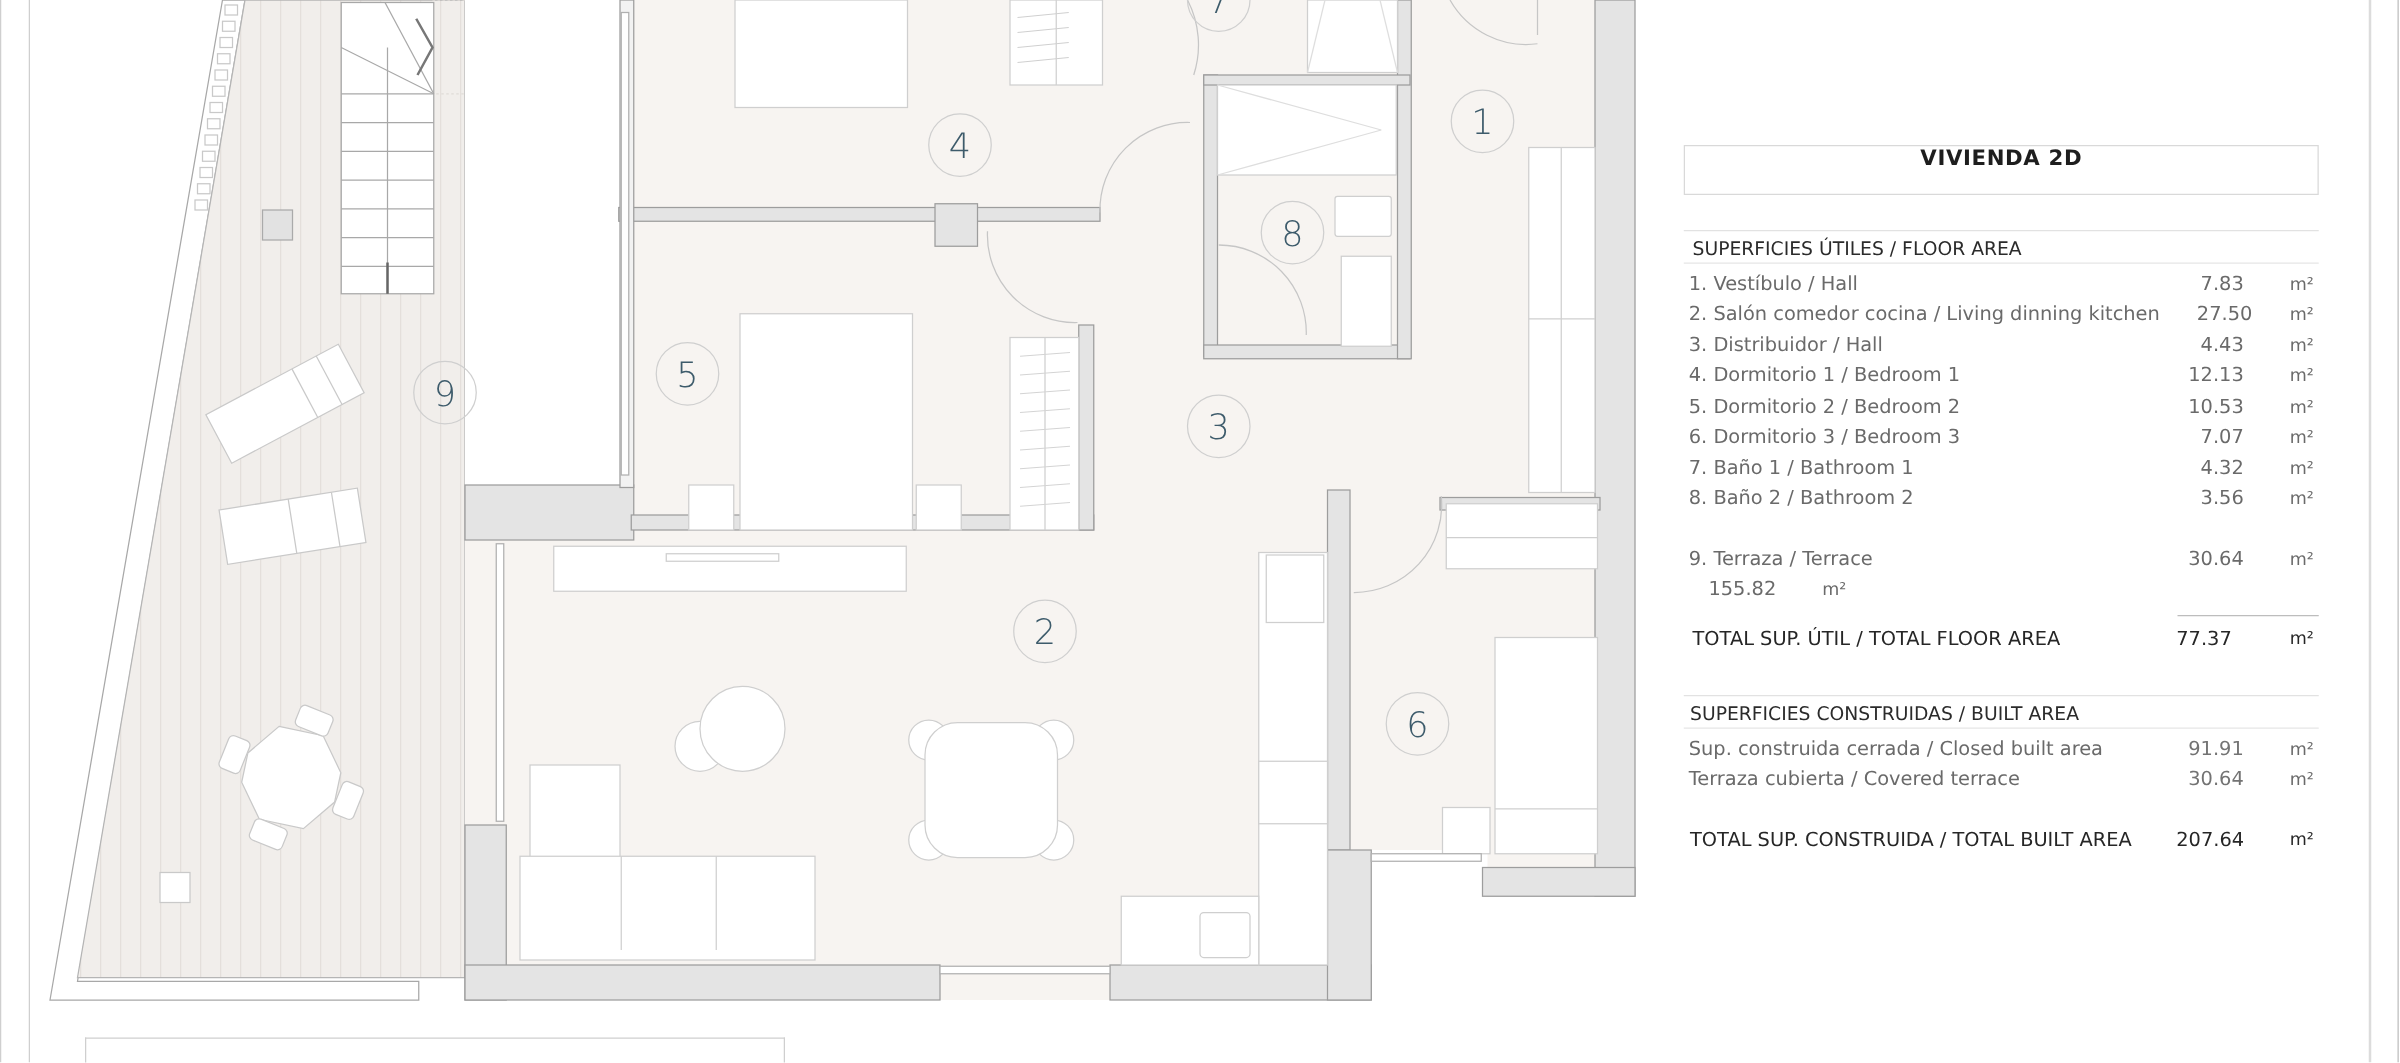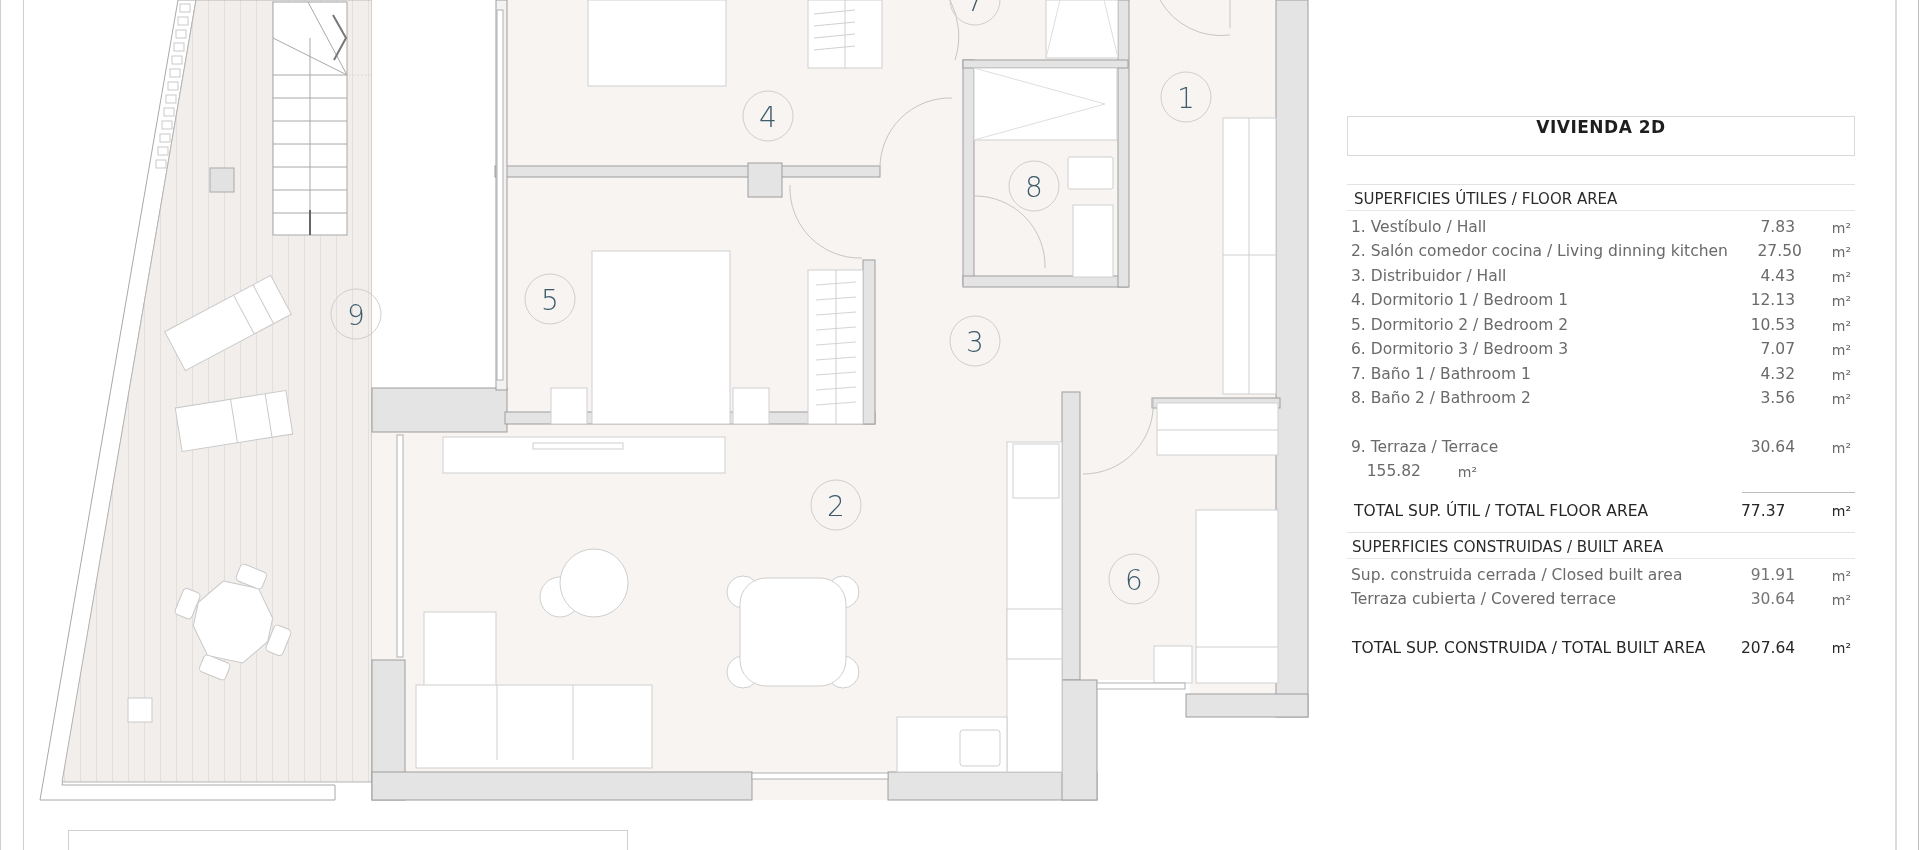--- a/index.html
+++ b/index.html
@@ -332,21 +332,21 @@
         <span class="unit">m²</span>
       </div>
   </div>
   <div class="total-rule"></div>
   <div class="total-row" style="margin-top:4px;">
     <span class="lbl">TOTAL SUP. ÚTIL / TOTAL FLOOR AREA</span>
     <span class="val">77.37</span>
     <span class="unit">m²</span>
   </div>
 
-  <div class="section-head" style="margin-top:7px; padding-left:5px;">SUPERFICIES CONSTRUIDAS / BUILT AREA</div>
+  <div class="section-head" style="margin-top:31px; padding-left:5px;">SUPERFICIES CONSTRUIDAS / BUILT AREA</div>
   <div class="rows">
     <div class="row built-row">
         <span class="lbl">Sup. construida cerrada / Closed built area</span>
         <span class="val">91.91</span>
         <span class="unit">m²</span>
       </div>
     <div class="row built-row">
         <span class="lbl">Terraza cubierta / Covered terrace</span>
         <span class="val">30.64</span>
         <span class="unit">m²</span>

